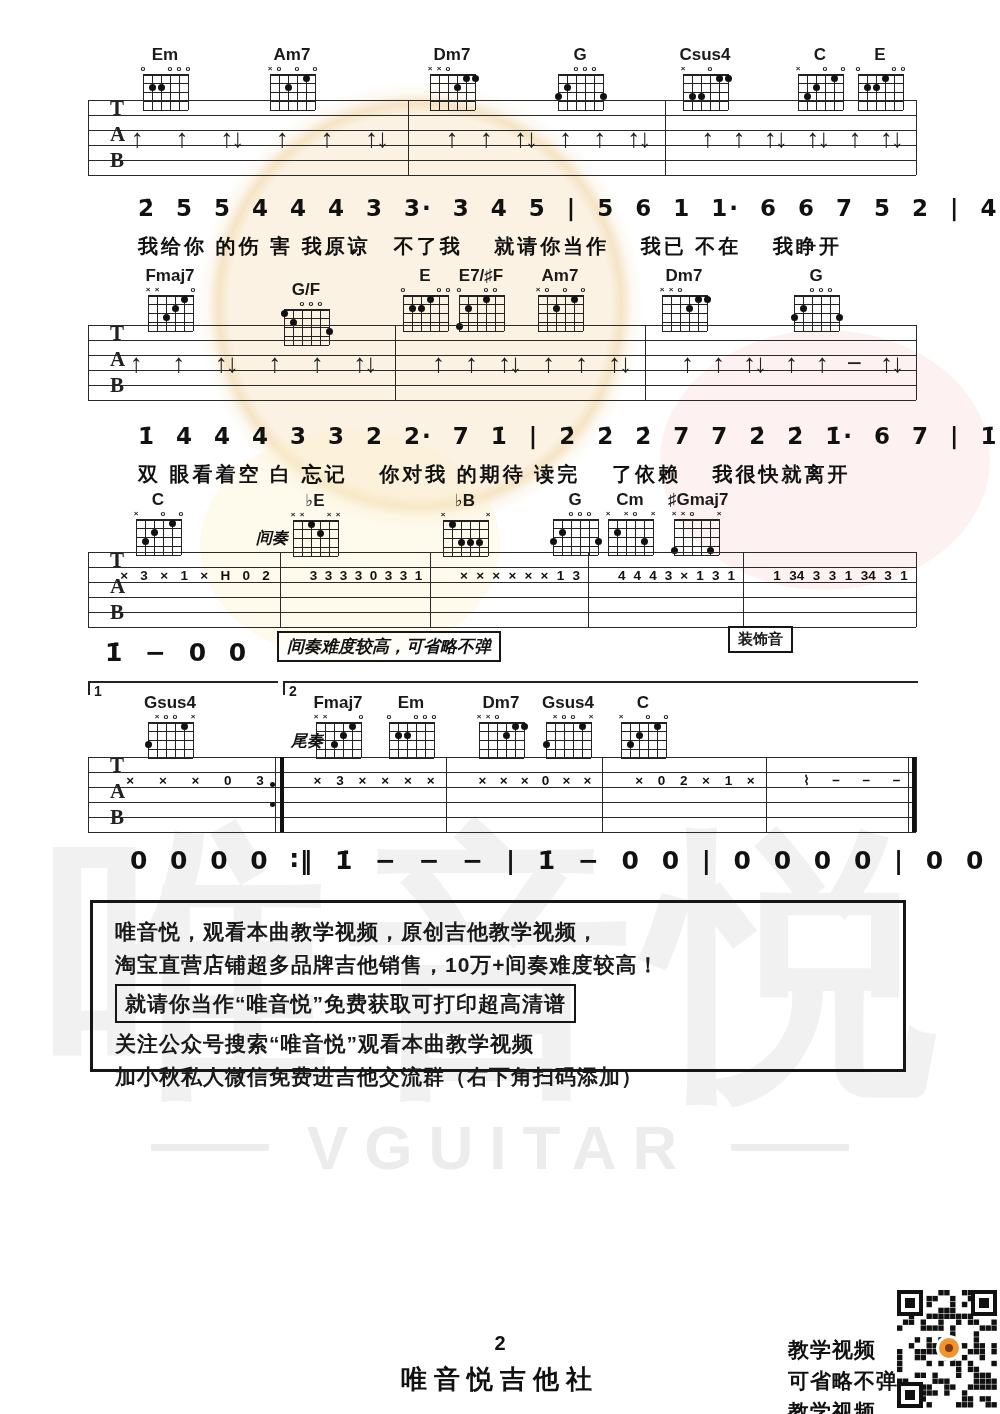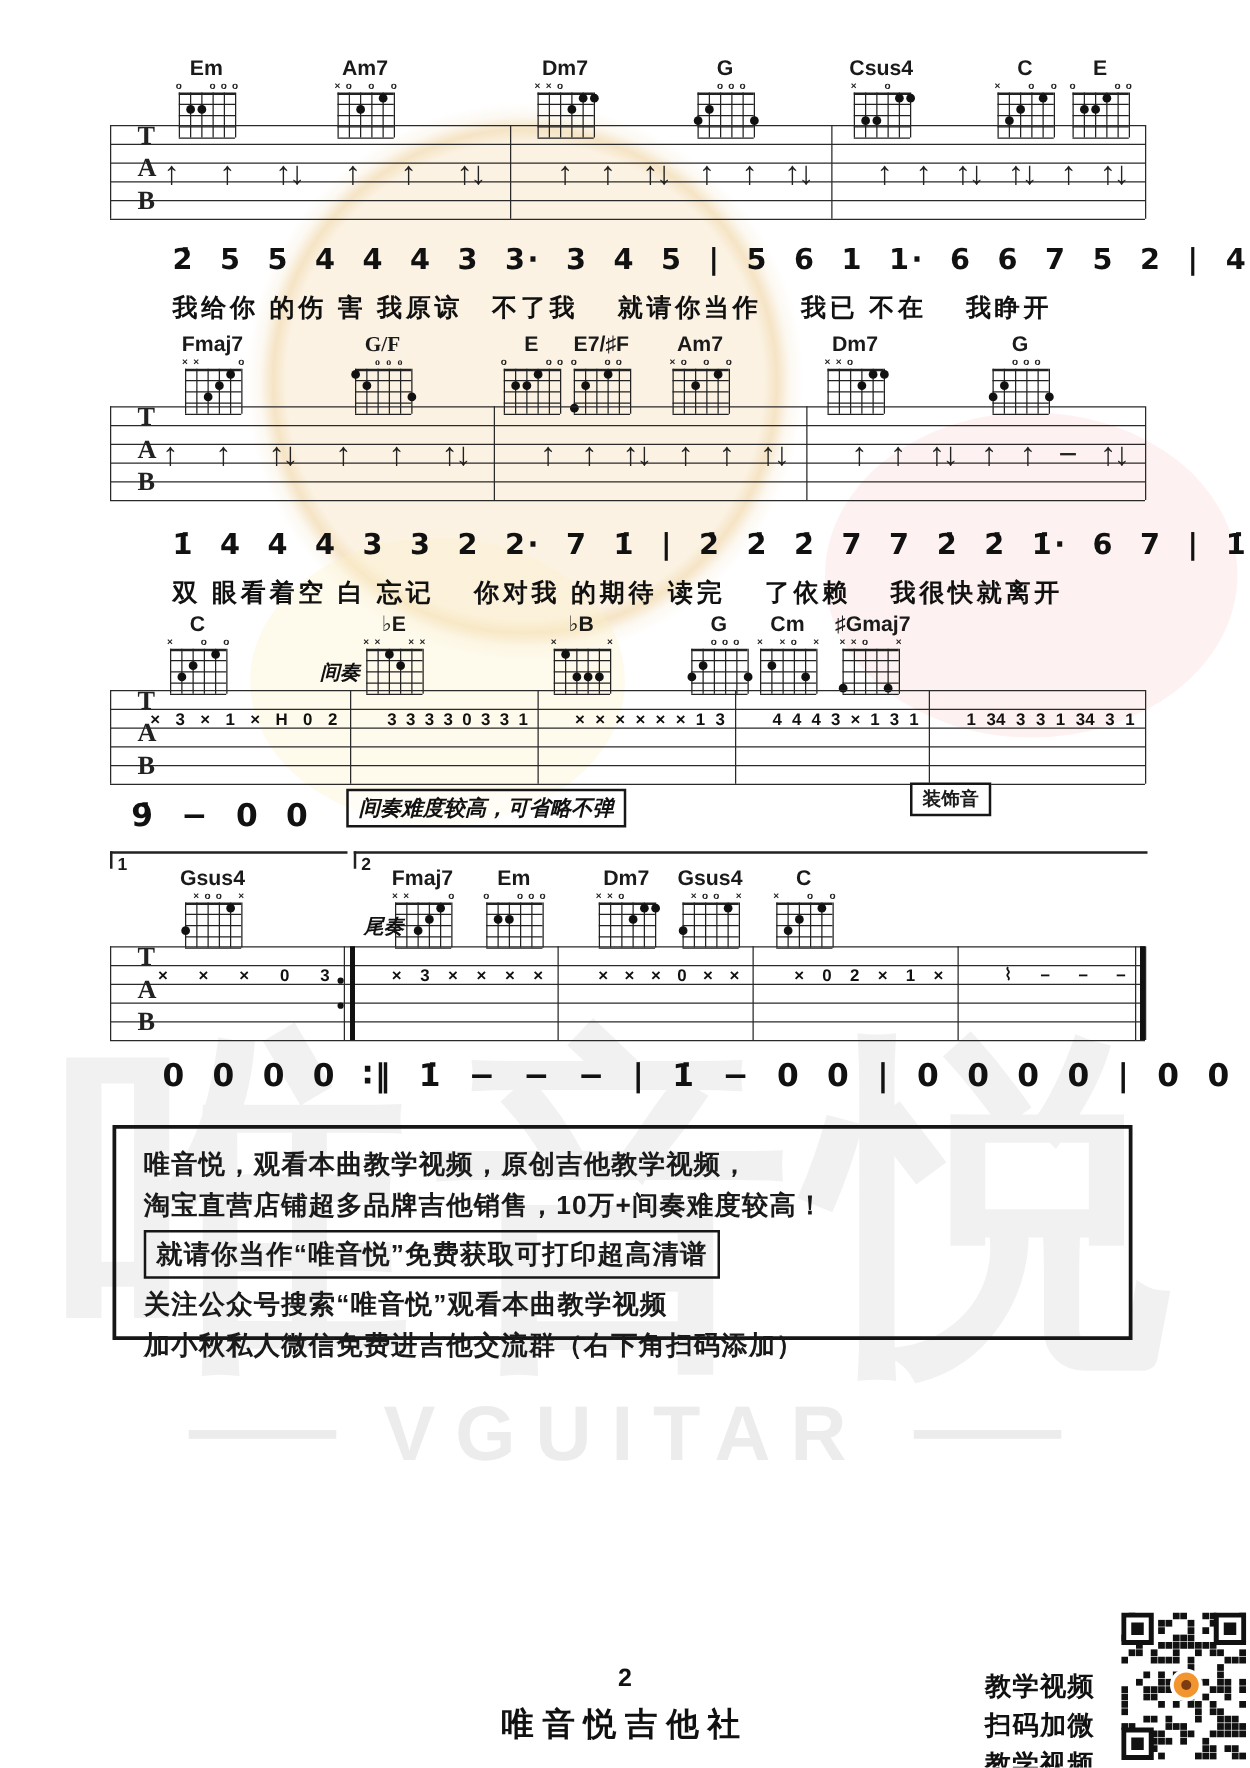--- a/index.html
+++ b/index.html
@@ -279,21 +279,21 @@
         <div class="hl" style="top: 27px;"></div>
         <div class="hl" style="top: 36px;"></div>
         <div class="mk" style="left: -4px;">×</div>
         <div class="mk" style="left: 5px;">×</div>
         <div class="mk" style="left: 41px;">o</div>
         <div class="dot" style="left: 15px; top: 19px;"></div>
         <div class="dot" style="left: 24px; top: 10px;"></div>
         <div class="dot" style="left: 33px; top: 1px;"></div>
       </div>
     </div>
-    <div class="abs chord" style="left: 278px; top: 266px; font-family: Liberation Serif, serif;">
+    <div class="abs chord" style="left: 278px; top: 280px;">
       <div class="clabel">G/F</div>
       <div class="cgrid">
         <div class="vl" style="left: 0px;"></div>
         <div class="vl" style="left: 9px;"></div>
         <div class="vl" style="left: 18px;"></div>
         <div class="vl" style="left: 27px;"></div>
         <div class="vl" style="left: 36px;"></div>
         <div class="vl" style="left: 45px;"></div>
         <div class="hl nut" style="top: 0px;"></div>
         <div class="hl" style="top: 9px;"></div>
@@ -849,21 +849,21 @@
       </div>
     </div>
   </div>
 
 <div class="abs melody" style="left:138px;top:195px;">2̇ 5  5 4 4  4 3 3·  3 4 5  |  5 6 1 1·  6 6 7 5 2  |  4 3 2 2  3  3  3 5 2̇  |</div>
 <div class="abs lyrics" style="left:138px;top:233px;">我给你 的伤 害 我原谅　不了我　 就请你当作　 我已 不在　 我睁开</div>
 <div class="abs melody" style="left:138px;top:423px;">1̇ 4 4  4 3  3 2 2·  7 1̇  |  2̇ 2̇  2̇ 7 7  2̇ 2̇ 1̇·  6 7  |  1̇ 7 1̇ 1̇·  7 6 7  1̇ 7 1̇ |</div>
 <div class="abs lyrics" style="left:138px;top:461px;text-align:right;">双 眼看着空 白 忘记　 你对我 的期待 读完　 了依赖　 我很快就离开</div>
 
 <div class="abs seclabel" style="left:256px;top:528px;">间奏</div>
-<div class="abs melody" style="left:105px;top:638px;font-size:25px;">9̇  −  0  0</div>
+<div class="abs melody" style="left:105px;top:638px;font-size:25px;">1̇  −  0  0</div>
 <div class="abs boxed seclabel" style="left:277px;top:631px;font-size:17px;">间奏难度较高，可省略不弹</div>
 <div class="abs boxed" style="left:728px;top:626px;font-size:15px;">装饰音</div>
 
 <div class="abs volta" style="left:88px;top:681px;width:188px;"></div>
 <div class="abs volta-label" style="left:94px;top:683px;">1</div>
 <div class="abs volta v2" style="left:283px;top:681px;width:633px;"></div>
 <div class="abs volta-label" style="left:289px;top:683px;">2</div>
 <div class="abs seclabel" style="left:291px;top:731px;">尾奏</div>
 
 <div class="abs melody" style="left:130px;top:846px;font-size:25px;">0  0  0  0  ∶‖  1̇  −  −  −  |  1̇  −  0  0  |  0  0  0  0  |  0  0  0  0  ‖</div>
@@ -873,21 +873,21 @@
   <div class="pline">淘宝直营店铺超多品牌吉他销售，10万+间奏难度较高！</div>
   <div class="pline pboxed">就请你当作“唯音悦”免费获取可打印超高清谱</div>
   <div class="pline">关注公众号搜索“唯音悦”观看本曲教学视频</div>
   <div class="pline">加小秋私人微信免费进吉他交流群（右下角扫码添加）</div>
 </div>
 
 <div class="abs foot" style="left:0;top:1332px;width:1000px;text-align:center;font-size:20px;">2</div>
 <div class="abs foot" style="left:0;top:1362px;width:1000px;text-align:center;font-size:26px;letter-spacing:7px;font-weight:800;">唯音悦吉他社</div>
 <div class="abs foot" id="qr-cap" style="left:788px;top:1334px;">
   <div>教学视频</div>
-  <div>扫码加微</div>
+  <div>可省略不弹</div>
   <div>教学视频</div>
 </div>
 <div class="abs" id="qr" style="left:897px;top:1290px;width:100px;height:118px;"><svg viewBox="0 0 100 118" width="100" height="118">
       <rect x="0" y="0" width="100" height="118" fill="#fff"></rect>
       <rect x="5.9" y="0" width="5.4" height="5.4" fill="#111"></rect>
       <rect x="41.300000000000004" y="0" width="5.4" height="5.4" fill="#111"></rect>
       <rect x="47.2" y="0" width="5.4" height="5.4" fill="#111"></rect>
       <rect x="64.9" y="0" width="5.4" height="5.4" fill="#111"></rect>
       <rect x="70.80000000000001" y="0" width="5.4" height="5.4" fill="#111"></rect>
       <rect x="94.4" y="0" width="5.4" height="5.4" fill="#111"></rect>

